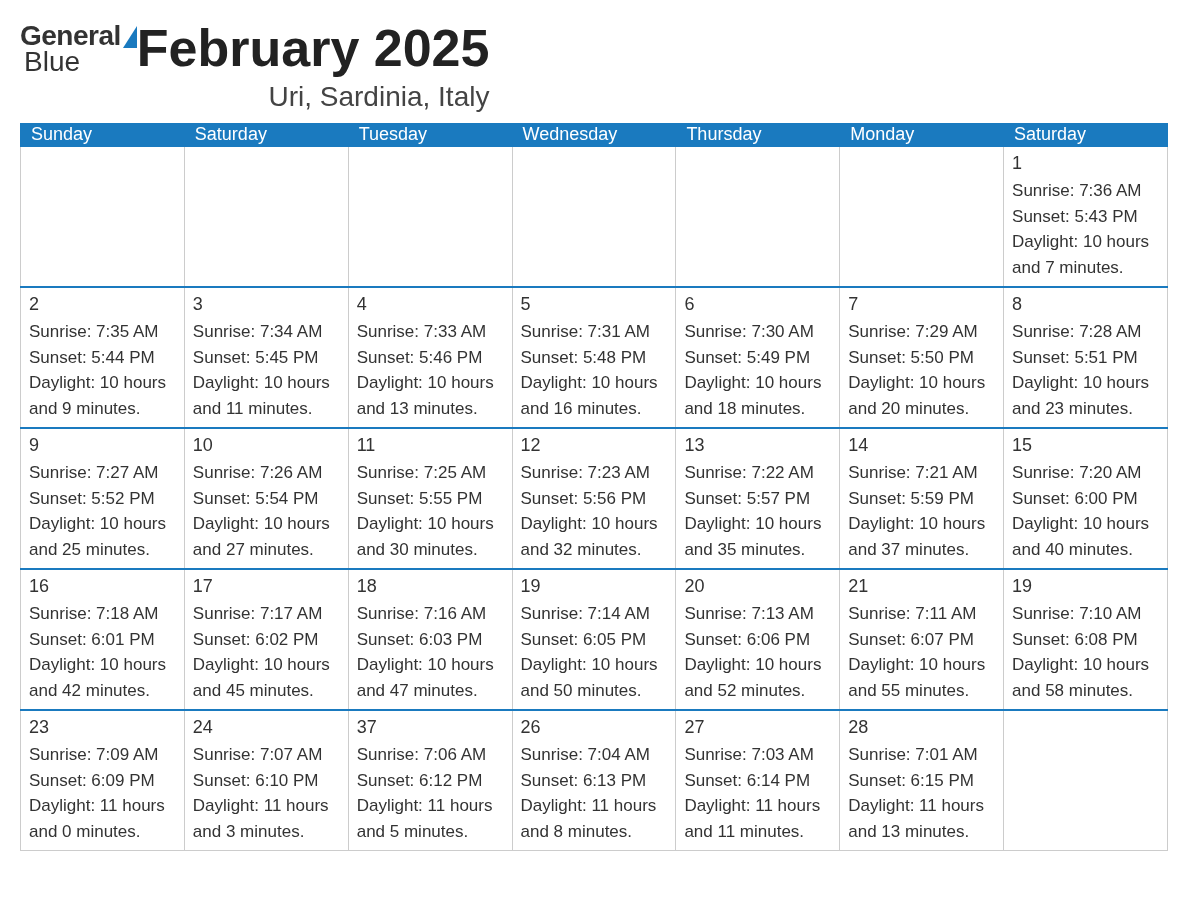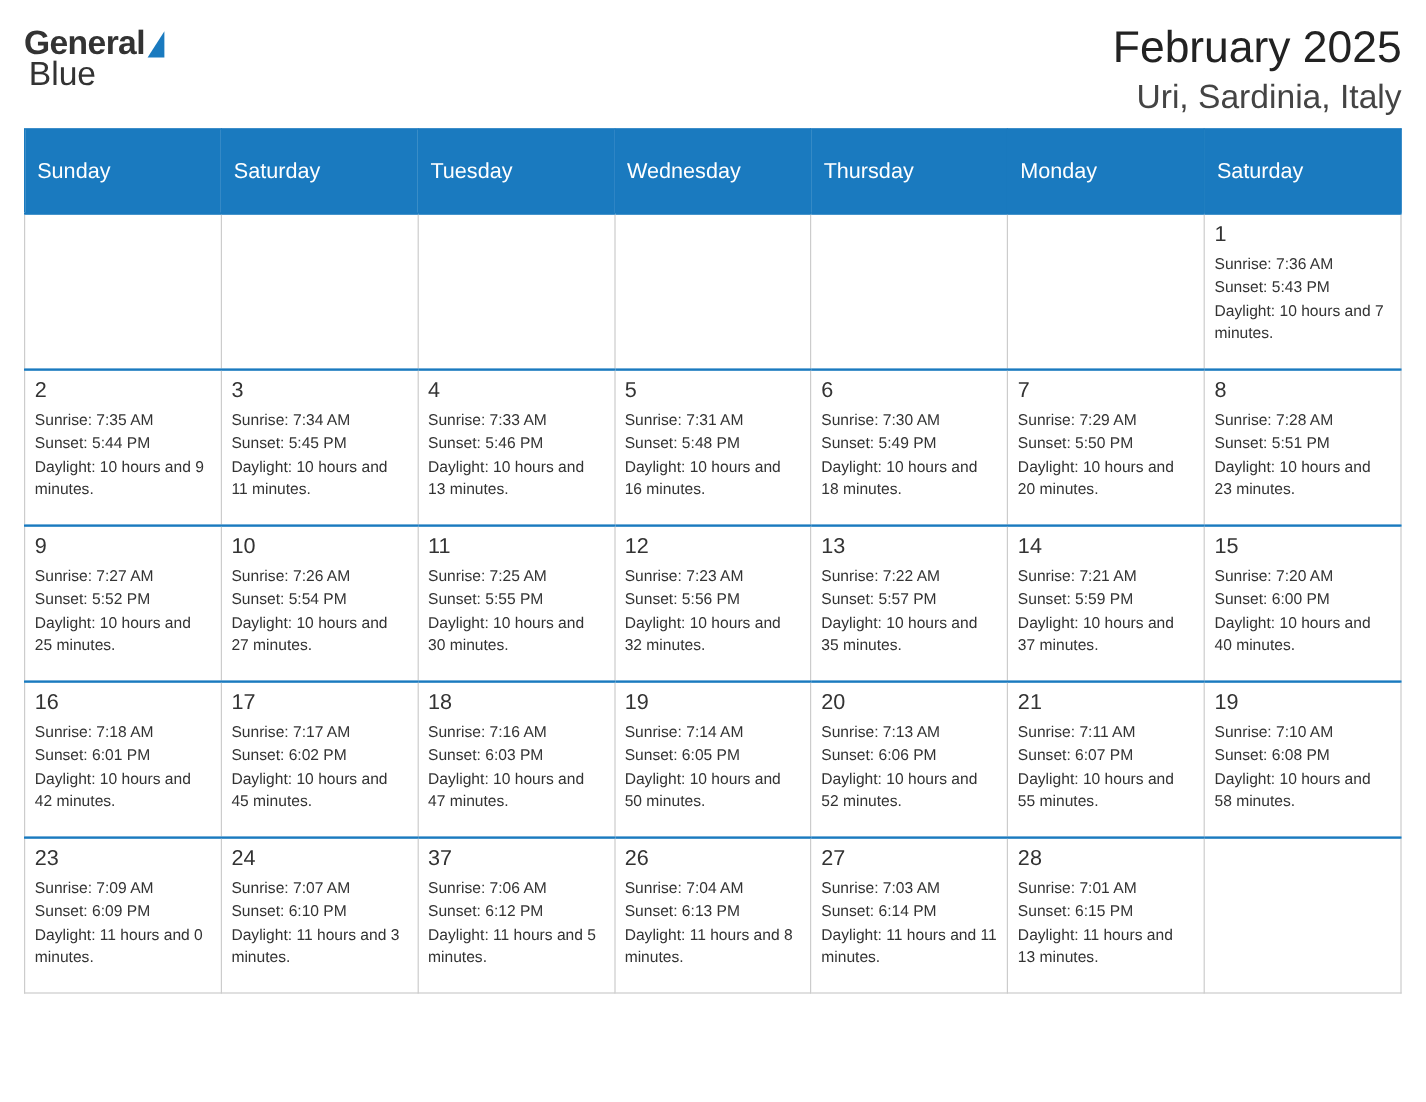--- a/index.html
+++ b/index.html
@@ -6,21 +6,21 @@
     body {
       font-family: Arial, sans-serif;
       background: #fff;
       color: #333;
       padding: 20px;
       width: 1188px;
       min-height: 918px;
     }
     .header-area {
       display: flex;
-      justify-content: space-between;
+      justify-content: flex-start;
       align-items: flex-start;
       margin-bottom: 10px;
     }
     .logo {
       display: flex;
       flex-direction: column;
       align-items: flex-start;
     }
     .logo-top {
       display: flex;
@@ -37,40 +37,40 @@
       height: 0;
       border-left: 14px solid transparent;
       border-bottom: 22px solid #1a7abf;
       margin-left: 2px;
       margin-top: 2px;
     }
     .title-area {
       text-align: right;
     }
     .month-title {
-      font-size: 37px;
-      font-weight: normal;
+      font-size: 52px;
+      font-weight: bold;
       color: #222;
       line-height: 1.1;
     }
     .location {
       font-size: 28px;
       color: #444;
       margin-top: 4px;
     }
     .calendar {
       width: 100%;
       border-collapse: collapse;
       margin-top: 8px;
     }
     .calendar th {
       background-color: #1a7abf;
       color: #fff;
       text-align: left;
-      padding: 24px 10px;
+      padding: 0 10px;
       font-size: 18px;
       font-weight: normal;
       border: 1px solid #1a7abf;
     }
     .calendar td {
       vertical-align: top;
       border: 1px solid #ccc;
       padding: 6px 8px;
       width: calc(100% / 7);
       height: 130px;
@@ -85,21 +85,21 @@
       border-top: 2px solid #1a7abf;
     }
     .day-number {
       font-size: 18px;
       font-weight: normal;
       color: #333;
       margin-bottom: 4px;
       display: block;
     }
     .day-info {
-      font-size: 13px;
+      font-size: 17px;
       line-height: 1.5;
       color: #333;
     }
     .empty-cell {
       background: #f9f9f9;
     }
   </style>
 </head>
 <body>
 

